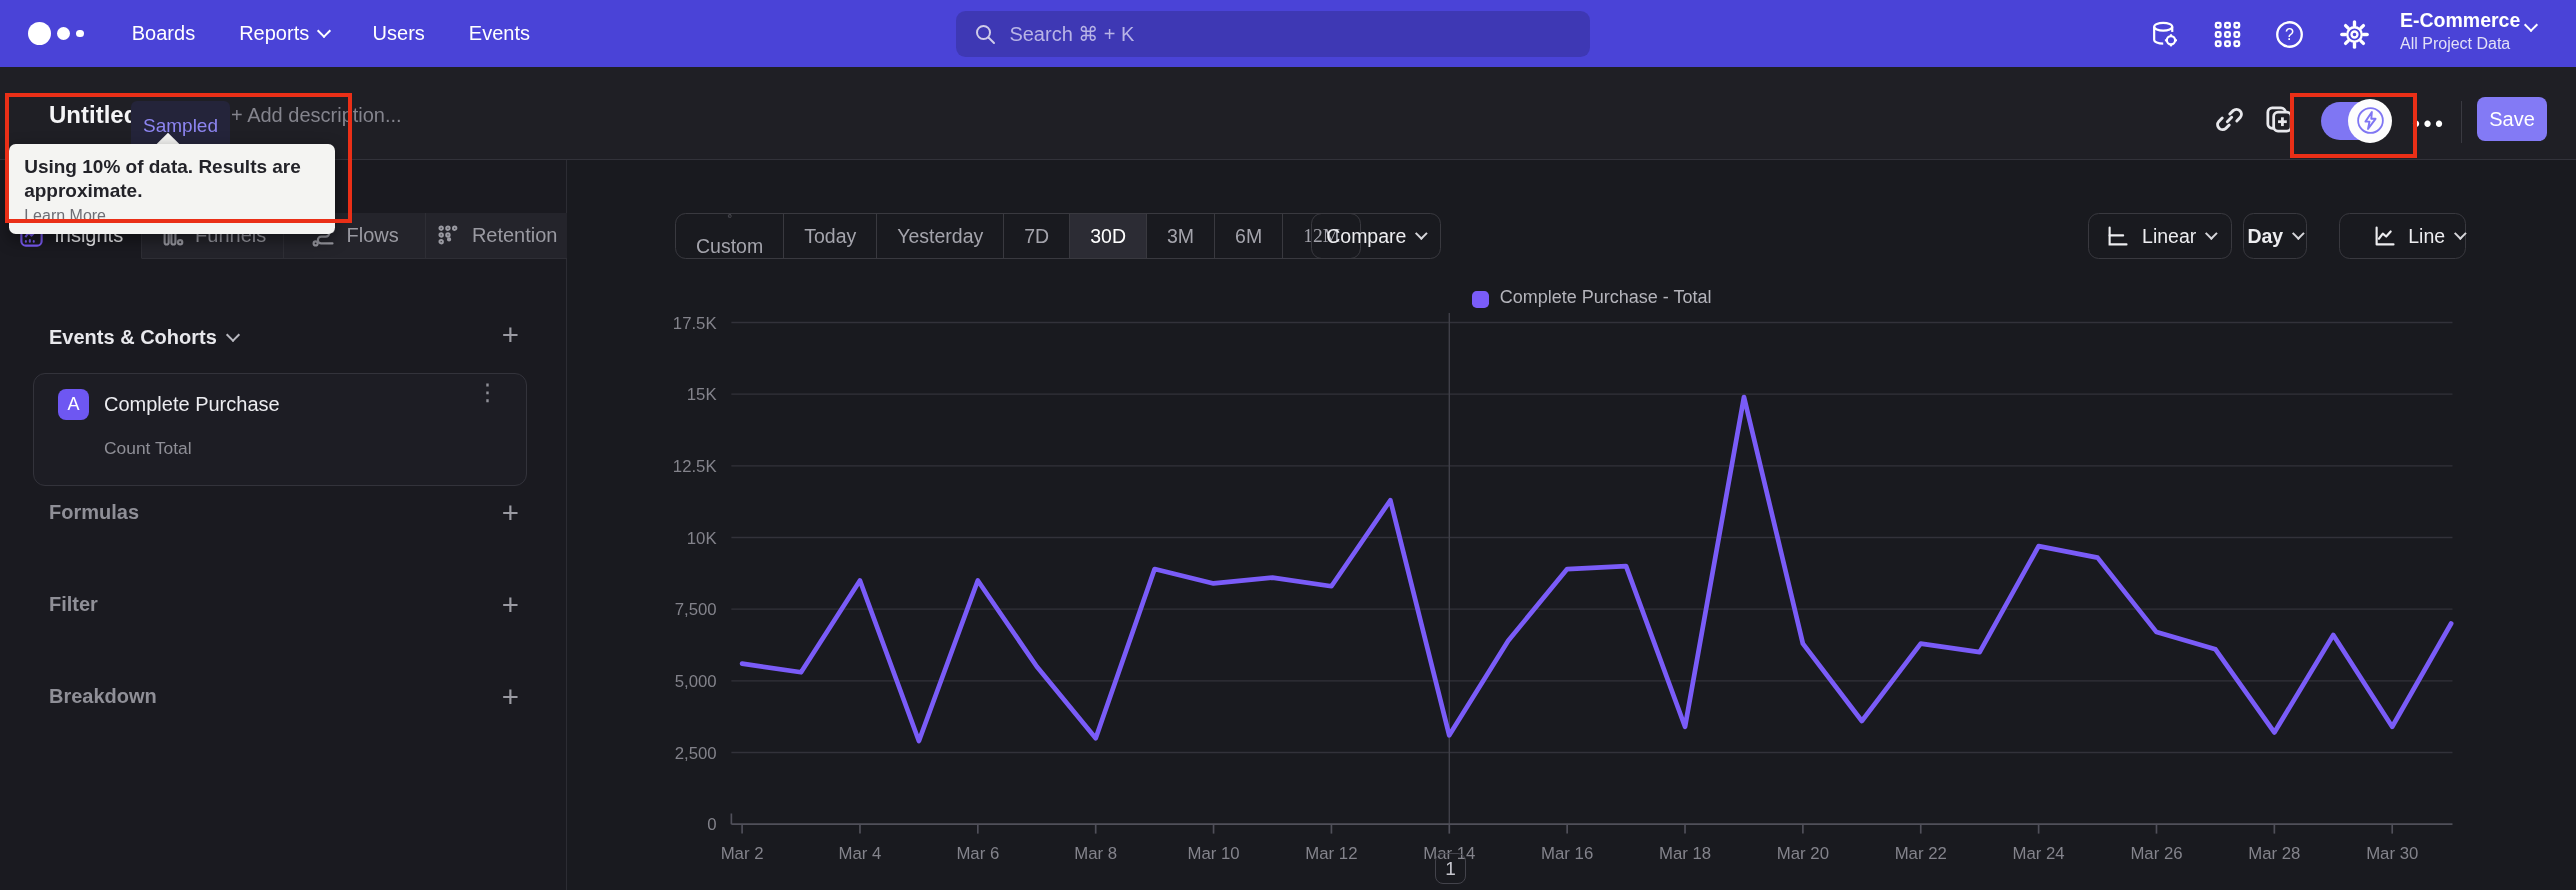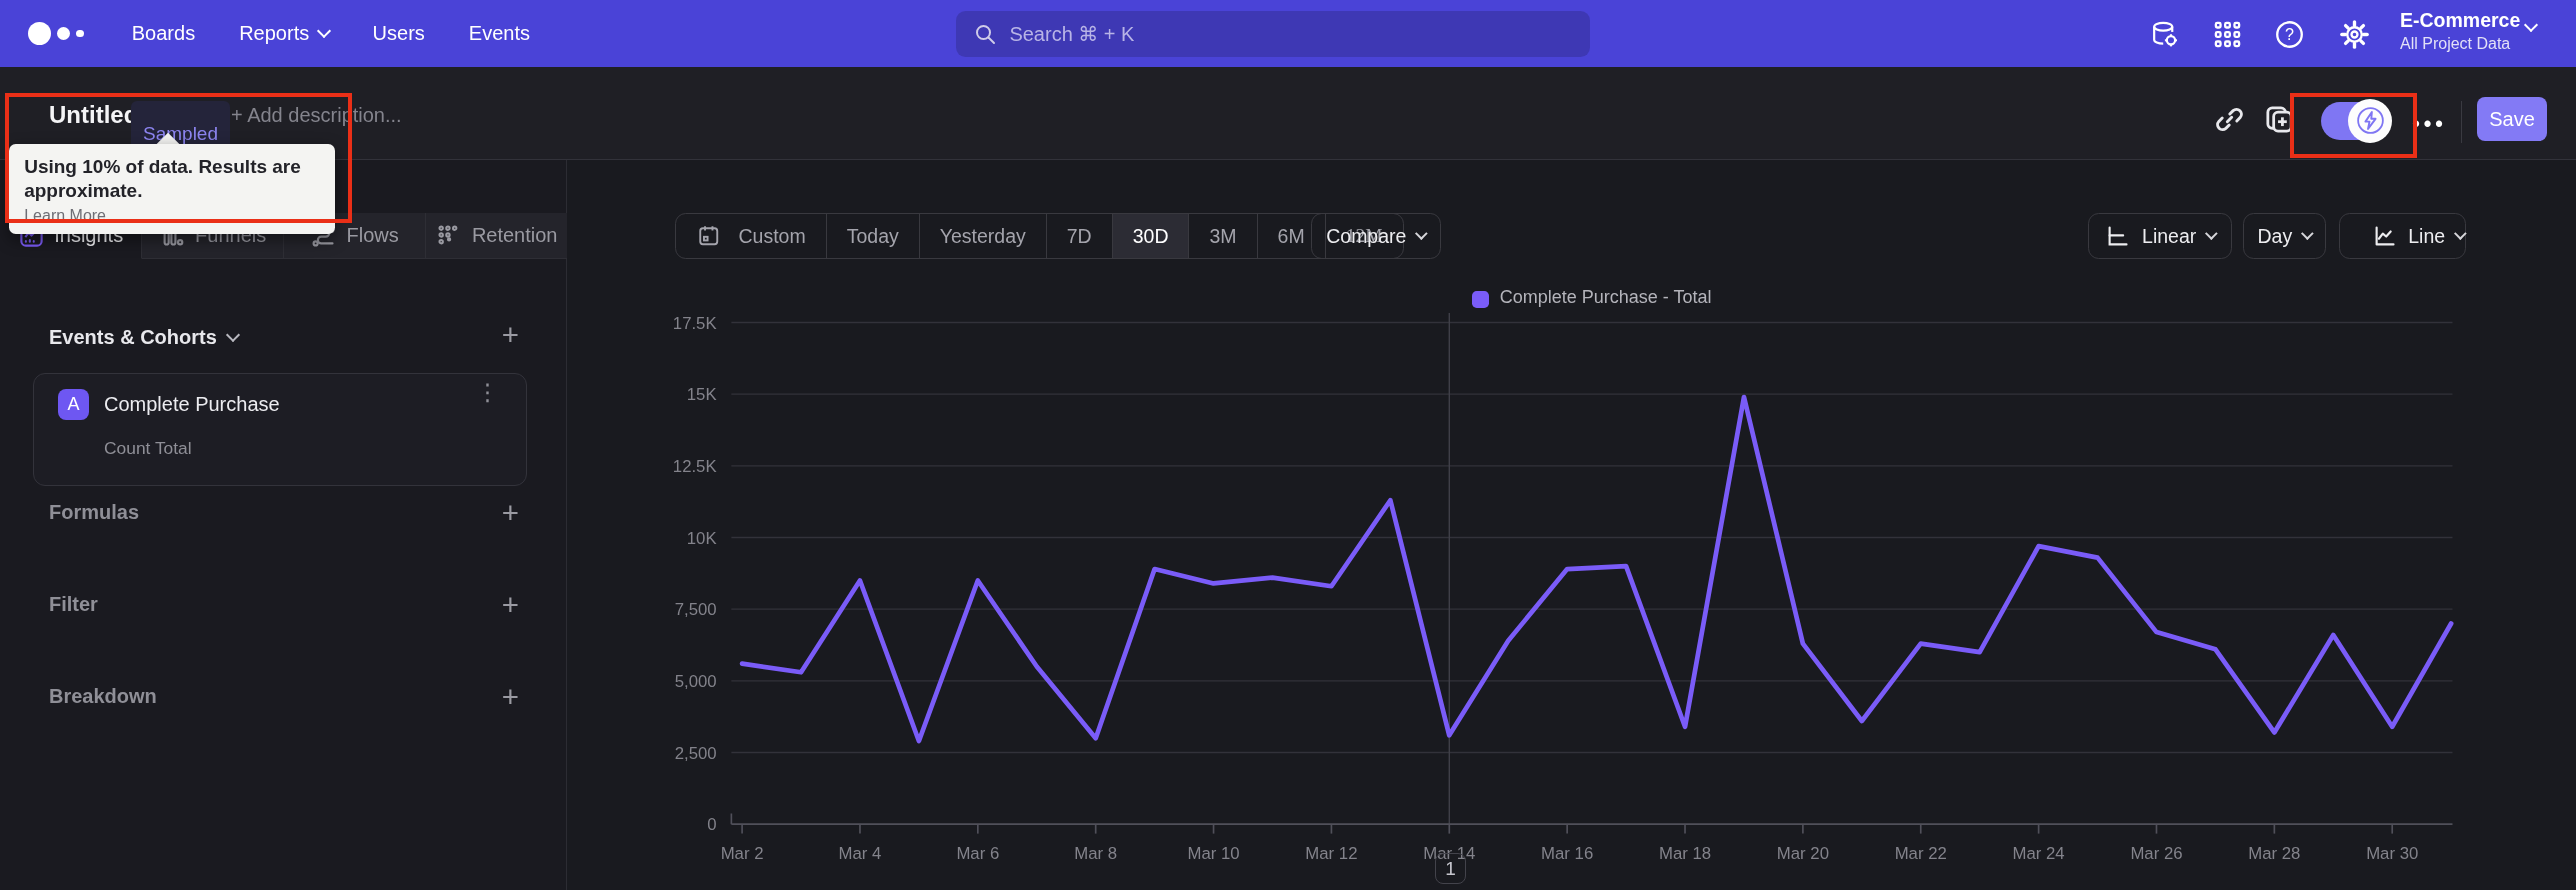--- a/index.html
+++ b/index.html
@@ -24,21 +24,21 @@
   #proj { position:absolute; left:2400px; top:9.4px; color:#fff; cursor:pointer;}
   #proj .pname { font-size:19.5px; font-weight:bold; }
   #proj .pscope { font-size:16px; color:#e2e0f7; margin-top:2.7px; }
   #proj-chev { position:absolute; left:2526px; top:25.5px; color:#fff; }
 
   
   #header { position:absolute; left:0; top:67px; width:2576px; height:93px; background:#1f1f25; }
   #hdr-divider { position:absolute; left:0; top:159px; width:2576px; height:1.3px; background:#32323a; }
   #title { position:absolute; left:49px; top:101px; font-size:24px; font-weight:bold; color:#f4f4f6; }
   #sampled { position:absolute; left:131px; top:101px; background:#24243a; border-radius:6px;
-    padding:22px 12px; font-size:19px; color:#8d85f1; cursor:pointer; }
+    padding:14px 12px; font-size:19px; color:#8d85f1; cursor:pointer; }
   #adddesc { position:absolute; left:231px; top:104px; font-size:20px; color:#84848d; cursor:text; }
   #tooltip { position:absolute; left:9.4px; top:144px; width:326px; background:#f4f4f2; border-radius:6.7px;
     padding:10.7px 14.8px 9.4px 14.8px; box-shadow:0 5.4px 16px rgba(0,0,0,0.45); z-index:30; }
   #tooltip .tt1 { color:#232329; font-size:19px; font-weight:bold; line-height:24px; }
   #tooltip .tt2 { color:#6e6e75; font-size:16px; text-decoration:underline; margin-top:4px; display:inline-block; cursor:pointer;}
   #tt-arrow { position:absolute; left:160px; top:136px; width:16px; height:16px; background:#f4f4f2;
     transform:rotate(45deg); z-index:29; }
   .hdr-icon { position:absolute; top:102px; width:35px; height:35px; color:#e8e8ec; cursor:pointer;}
   #toggle { position:absolute; left:2321px; top:102px; width:67px; height:38px; border-radius:19px;
     background:#7f76f3; cursor:pointer; }
@@ -78,32 +78,32 @@
   #evmetric { position:absolute; left:70px; top:64px; font-size:17.4px; color:#8f8f97; }
   .section { position:absolute; left:49px; width:470px; display:flex; align-items:center; }
   .section .slabel { color:#8f8f97; font-size:20px; font-weight:bold; }
   .section .plusbtn { position:absolute; right:0; }
   #sec0 { top:341px; } #sec1 { top:433px; } #sec2 { top:525px; }
 
   
   #ranges { position:absolute; left:675px; top:213px; height:46px; display:flex; align-items:stretch;
     border:1.3px solid #39393f; border-radius:10.7px; overflow:hidden; }
   .range { display:flex; align-items:center; justify-content:center; gap:17px; padding:0 20px;
-    color:#a4a4ac; font-size:19.5px; border-right:1.3px solid #39393f; cursor:pointer; background:transparent; }
+    color:#a4a4ac; font-size:19.5px; border-right:1.3px solid #39393f; cursor:pointer; background:transparent;flex-direction:column; }
   .range:last-child { border-right:none;font-family:Liberation Serif, serif; }
   .range.active { background:#2c2c34; color:#ffffff; font-weight:500; }
   .range .cal { width:25.5px; height:25.5px; }
   #compare { position:absolute; left:1311px; top:213px; width:130px; height:46px; border:1.3px solid #39393f;
     border-radius:10.7px; display:flex; align-items:center; justify-content:center; gap:10.7px;
     color:#ededf0; font-size:19.5px; font-weight:500; cursor:pointer;}
   .rdrop { position:absolute; top:213px; height:46px; border:1.3px solid #39393f; border-radius:10.7px;
     display:flex; align-items:center; justify-content:center; gap:10.7px; color:#ededf0; font-size:19.5px;
     font-weight:500; cursor:pointer; }
   #drop-linear { left:2088px; width:144px; }
-  #drop-day { left:2243px; width:83px; }
+  #drop-day { left:2243px; width:64px;font-weight:bold; }
   #drop-line { left:2339px; width:127px;padding-left:30px; }
   .rdrop .dicon { width:27px; height:27px; }
   .rdrop .chev, #compare .chev { border-color:#d6d6da; width:8.7px; height:8.7px; }
 
   
   #legend { position:absolute; left:731px; top:287px; width:1721px; display:flex; align-items:flex-end;
     justify-content:center; gap:10.7px; cursor:pointer;}
   #legend .swatch { width:17.4px; height:17.4px; border-radius:4.7px; }
   #legend .ltext { color:#b4b4bb; font-size:18px; }
   #chart-wrap { position:absolute; left:671px; top:309px; width:1811px; height:577px; }

